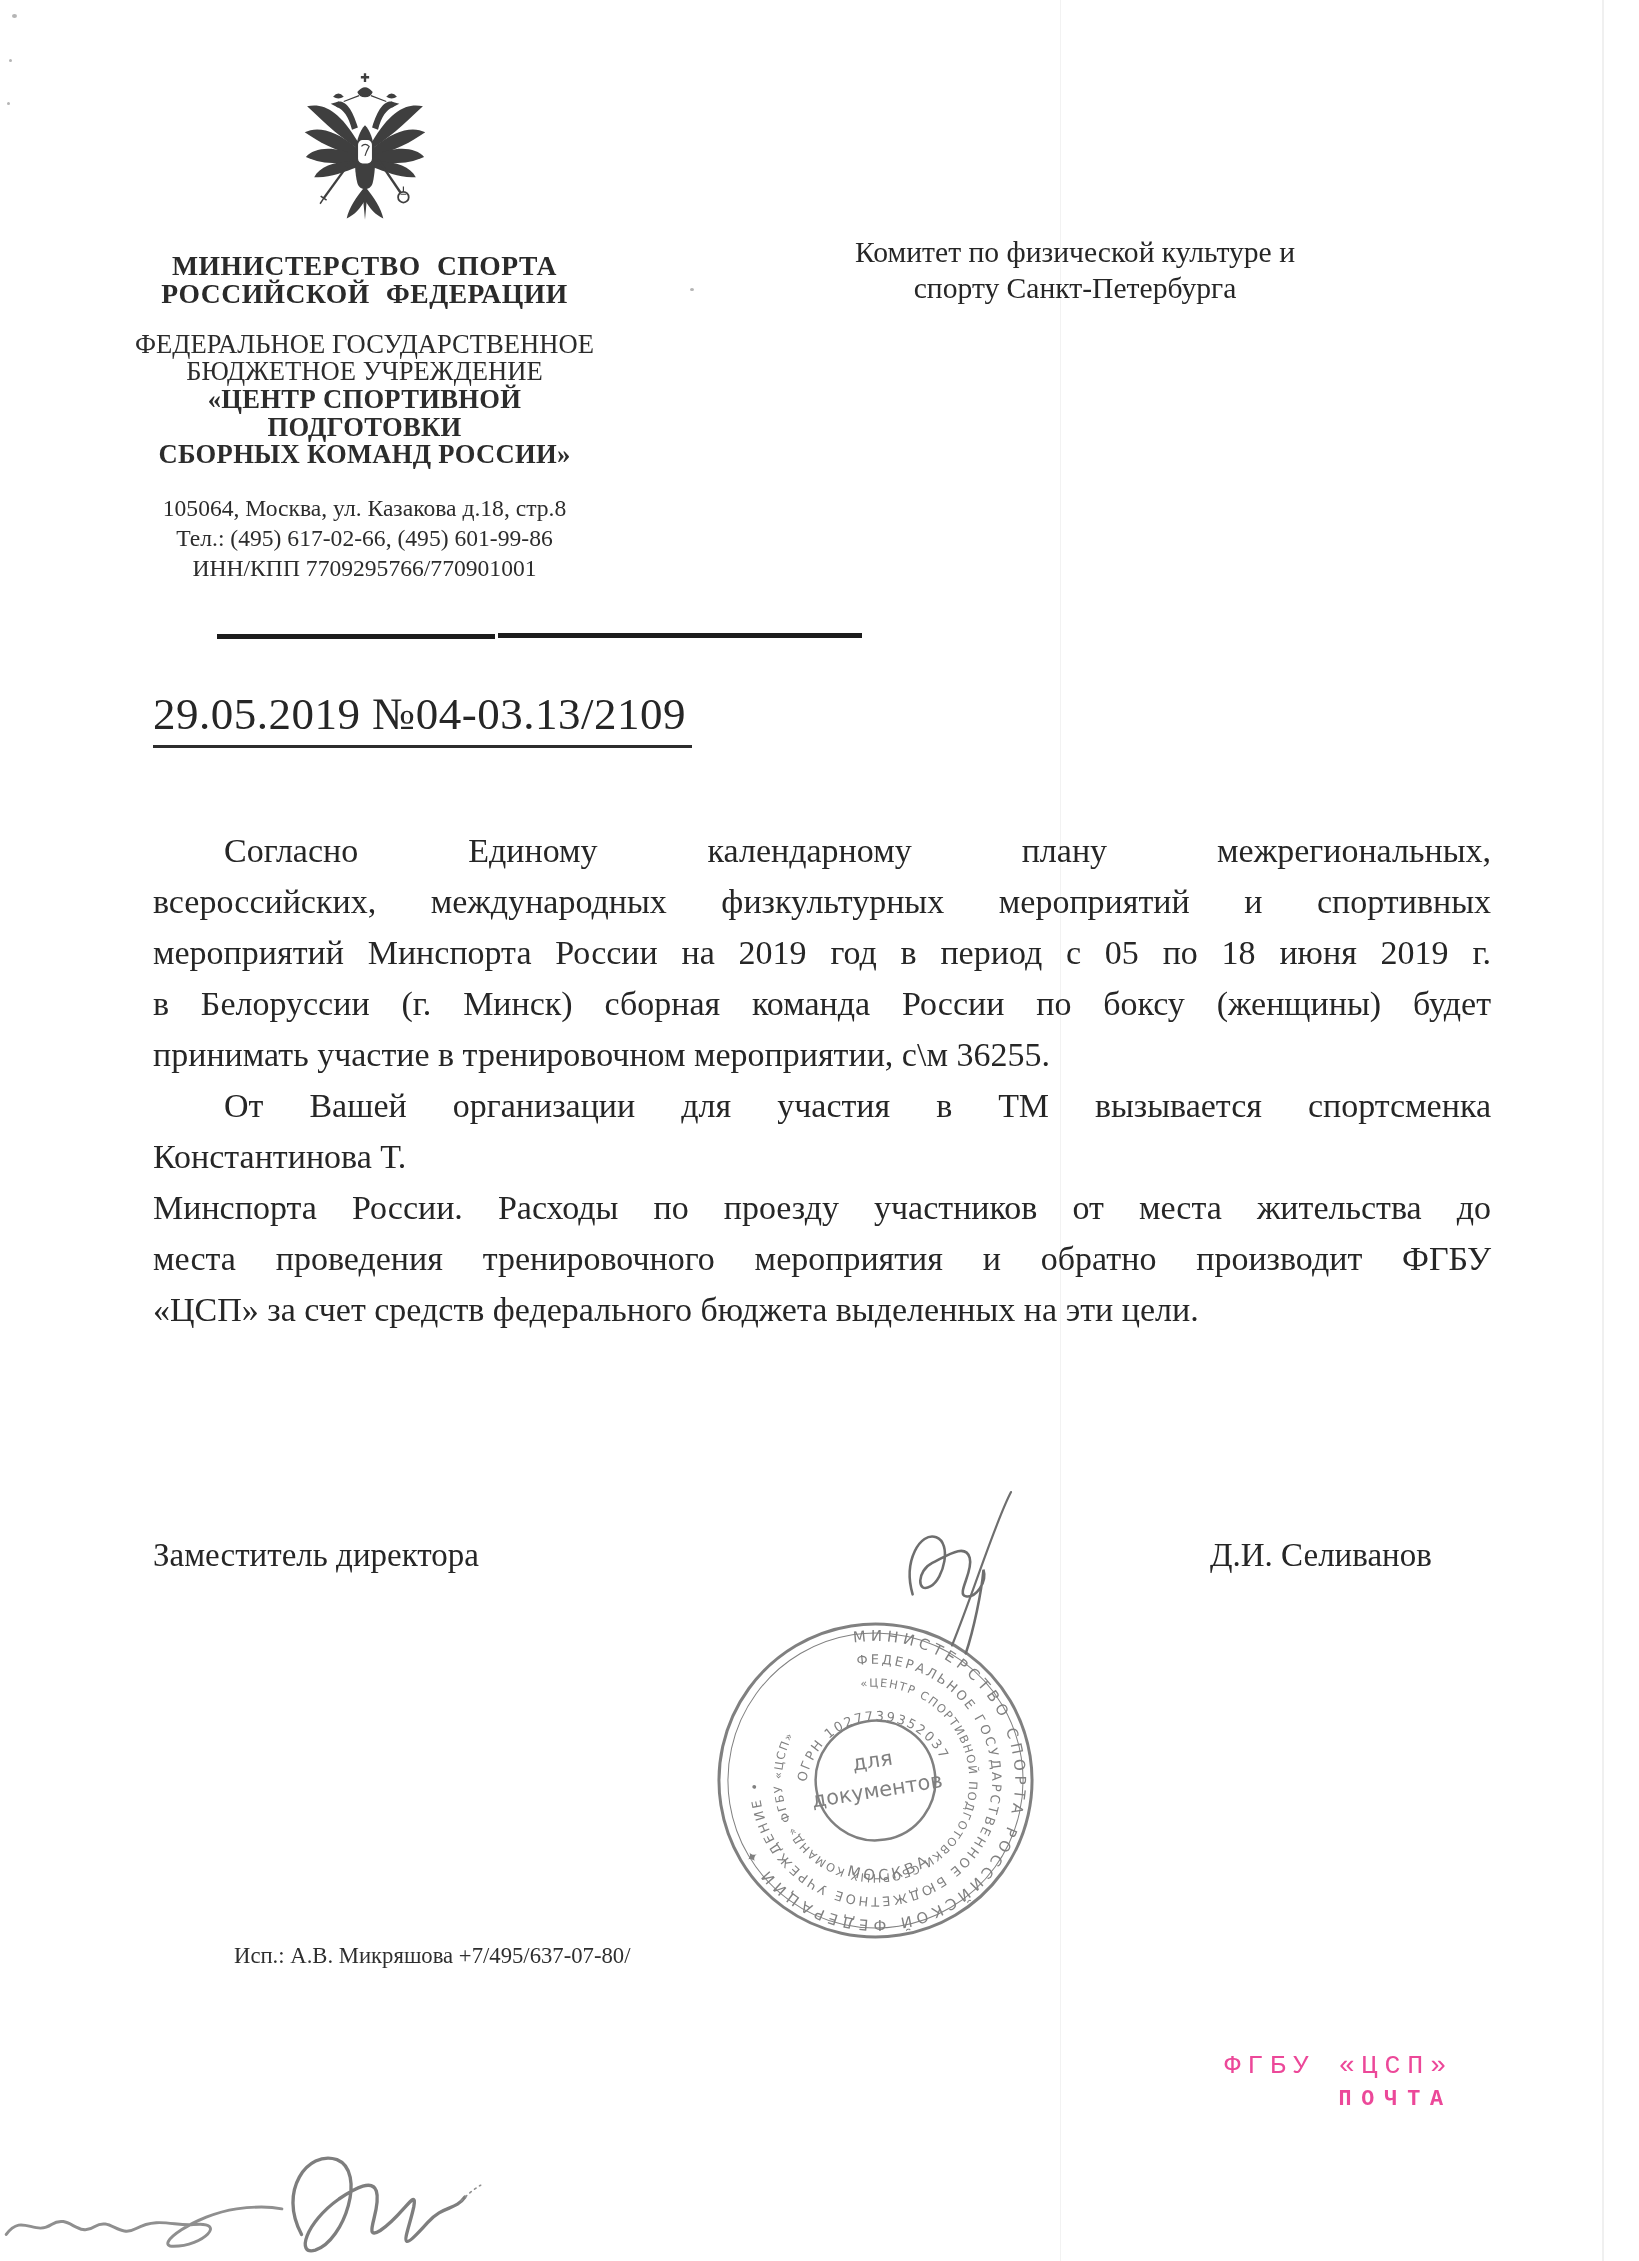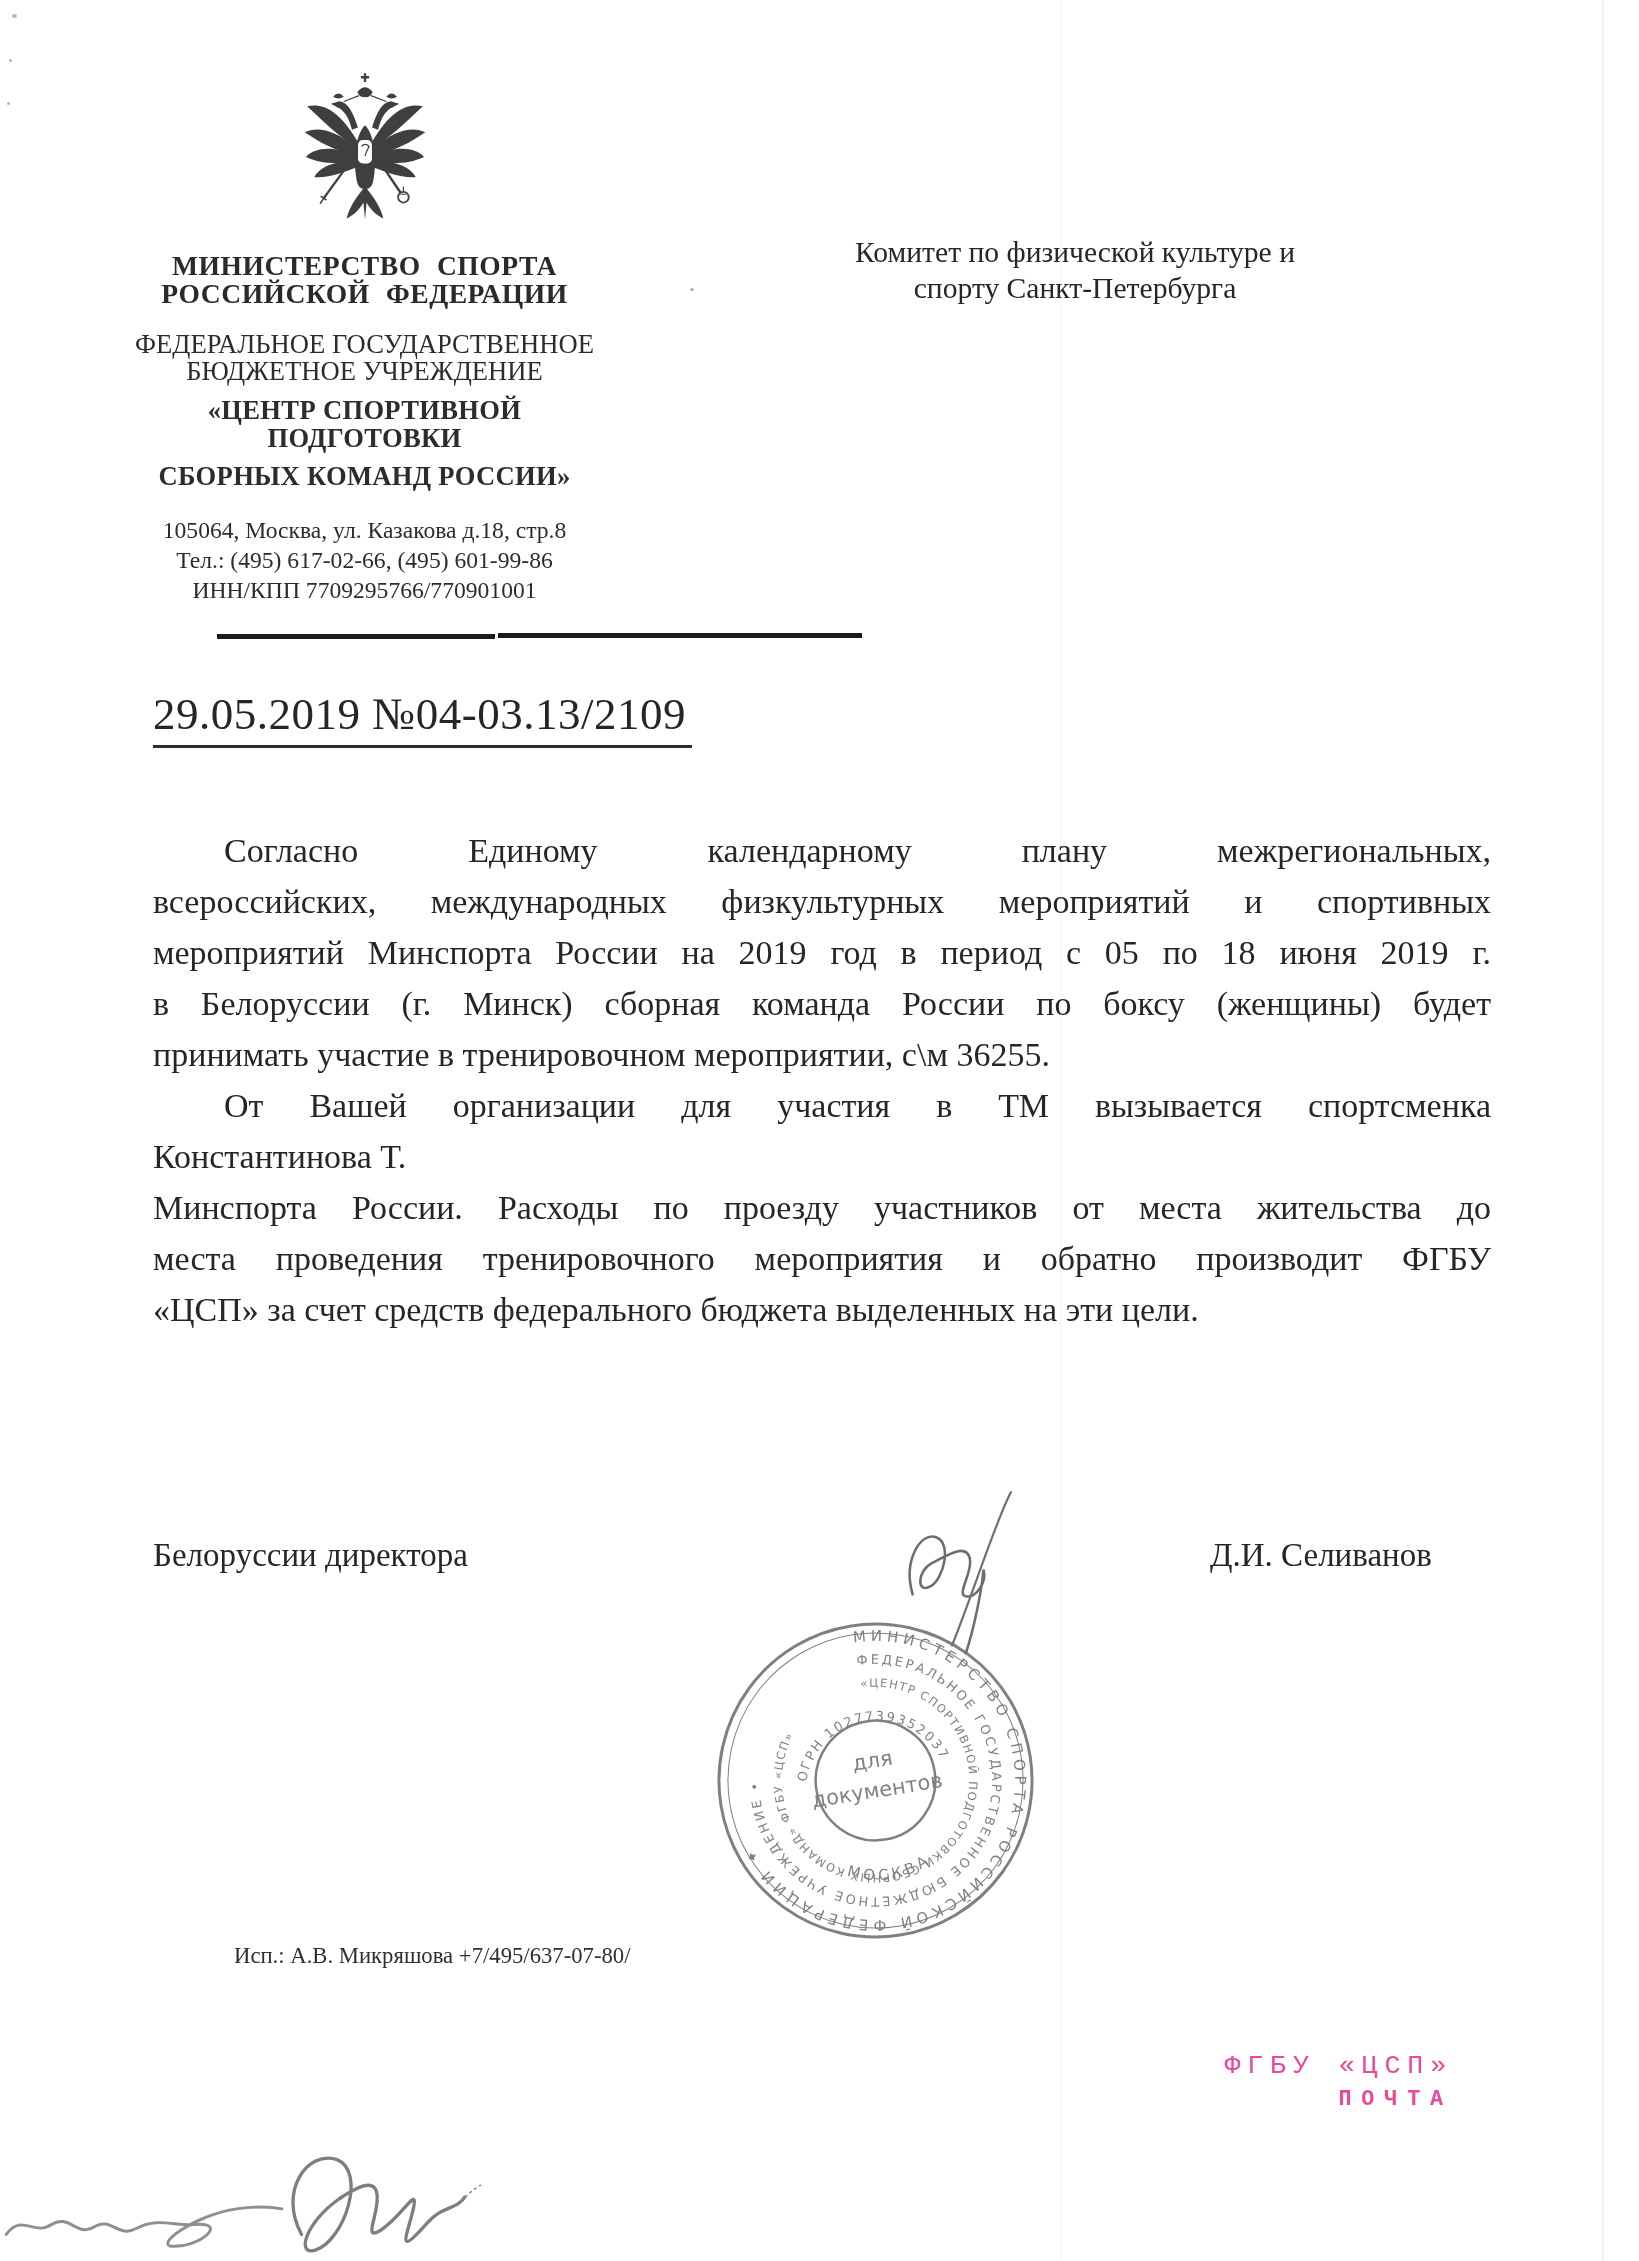--- a/index.html
+++ b/index.html
@@ -10,21 +10,21 @@
     font-family:"Liberation Serif", serif;
     color:#232323;
     overflow:hidden;
   }
   .abs{position:absolute;}
   
   .lh-col{left:126px;top:65px;width:477px;text-align:center;}
   .eagle{display:block;margin:0 auto 9.9px auto;width:130px;height:177px;}
   .ministry{font-weight:bold;font-size:27.6px;line-height:28.6px;word-spacing:8.9px;letter-spacing:0.5px;color:#2a2a2a;}
   .org{margin-top:21.7px;font-size:26.6px;line-height:27.6px;color:#2c2c2c;}
-  .org .b{font-weight:bold;letter-spacing:0.3px;margin-top:11px;}
+  .org .b{font-weight:bold;letter-spacing:0.3px;}
   .contact{margin-top:25.6px;font-size:23.6px;line-height:29.6px;color:#2c2c2c;}
   .divider-seg{position:absolute;height:4.9px;background:#1c1c1c;}
   
   .recipient{left:824px;top:234px;width:502px;text-align:center;font-size:29.6px;line-height:36px;color:#262626;}
   
   .refline{left:153px;top:688px;font-size:45px;color:#262626;border-bottom:3px solid #2d2d2d;padding:0 5.9px 4.9px 0;letter-spacing:0.5px;}
   
   .body-block{left:153px;top:825px;width:1338px;font-size:34px;line-height:51px;color:#262626;}
   .ln{text-align:justify;text-align-last:justify;white-space:normal;}
   .ln.last{text-align:left;text-align-last:left;}
@@ -135,21 +135,21 @@
     <div class="ln">мероприятий Минспорта России на 2019 год в период с 05 по 18 июня 2019 г.</div>
     <div class="ln">в Белоруссии (г. Минск) сборная команда России по боксу (женщины) будет</div>
     <div class="ln last">принимать участие в тренировочном мероприятии, с\м 36255.</div>
     <div class="ln ind">От Вашей организации для участия в ТМ вызывается спортсменка</div>
     <div class="ln last">Константинова Т.</div>
     <div class="ln">Минспорта России. Расходы по проезду участников от места жительства до</div>
     <div class="ln">места проведения тренировочного мероприятия и обратно производит ФГБУ</div>
     <div class="ln last">«ЦСП» за счет средств федерального бюджета выделенных на эти цели.</div>
   </div>
 
-  <div class="abs sig-title">Белоруссии директора</div>
+  <div class="abs sig-title">Заместитель директора</div>
 
   <svg class="abs sig-autograph" viewBox="0 0 185 220" aria-hidden="true">
     <g fill="none" stroke="#6e6e6e" stroke-width="2.6" stroke-linecap="round">
       <path d="M22 120 C12 86 30 56 46 62 C62 68 54 104 40 112 C26 120 26 96 42 88 C58 80 76 68 80 83 C84 97 66 120 76 122 C86 124 98 108 94 95 C92 118 84 156 76 180"></path>
       <path d="M62 172 C84 118 106 46 122 16" stroke-width="2.2"></path>
     </g>
   </svg>
 
   <div class="abs sig-name">Д.И. Селиванов</div>
 

